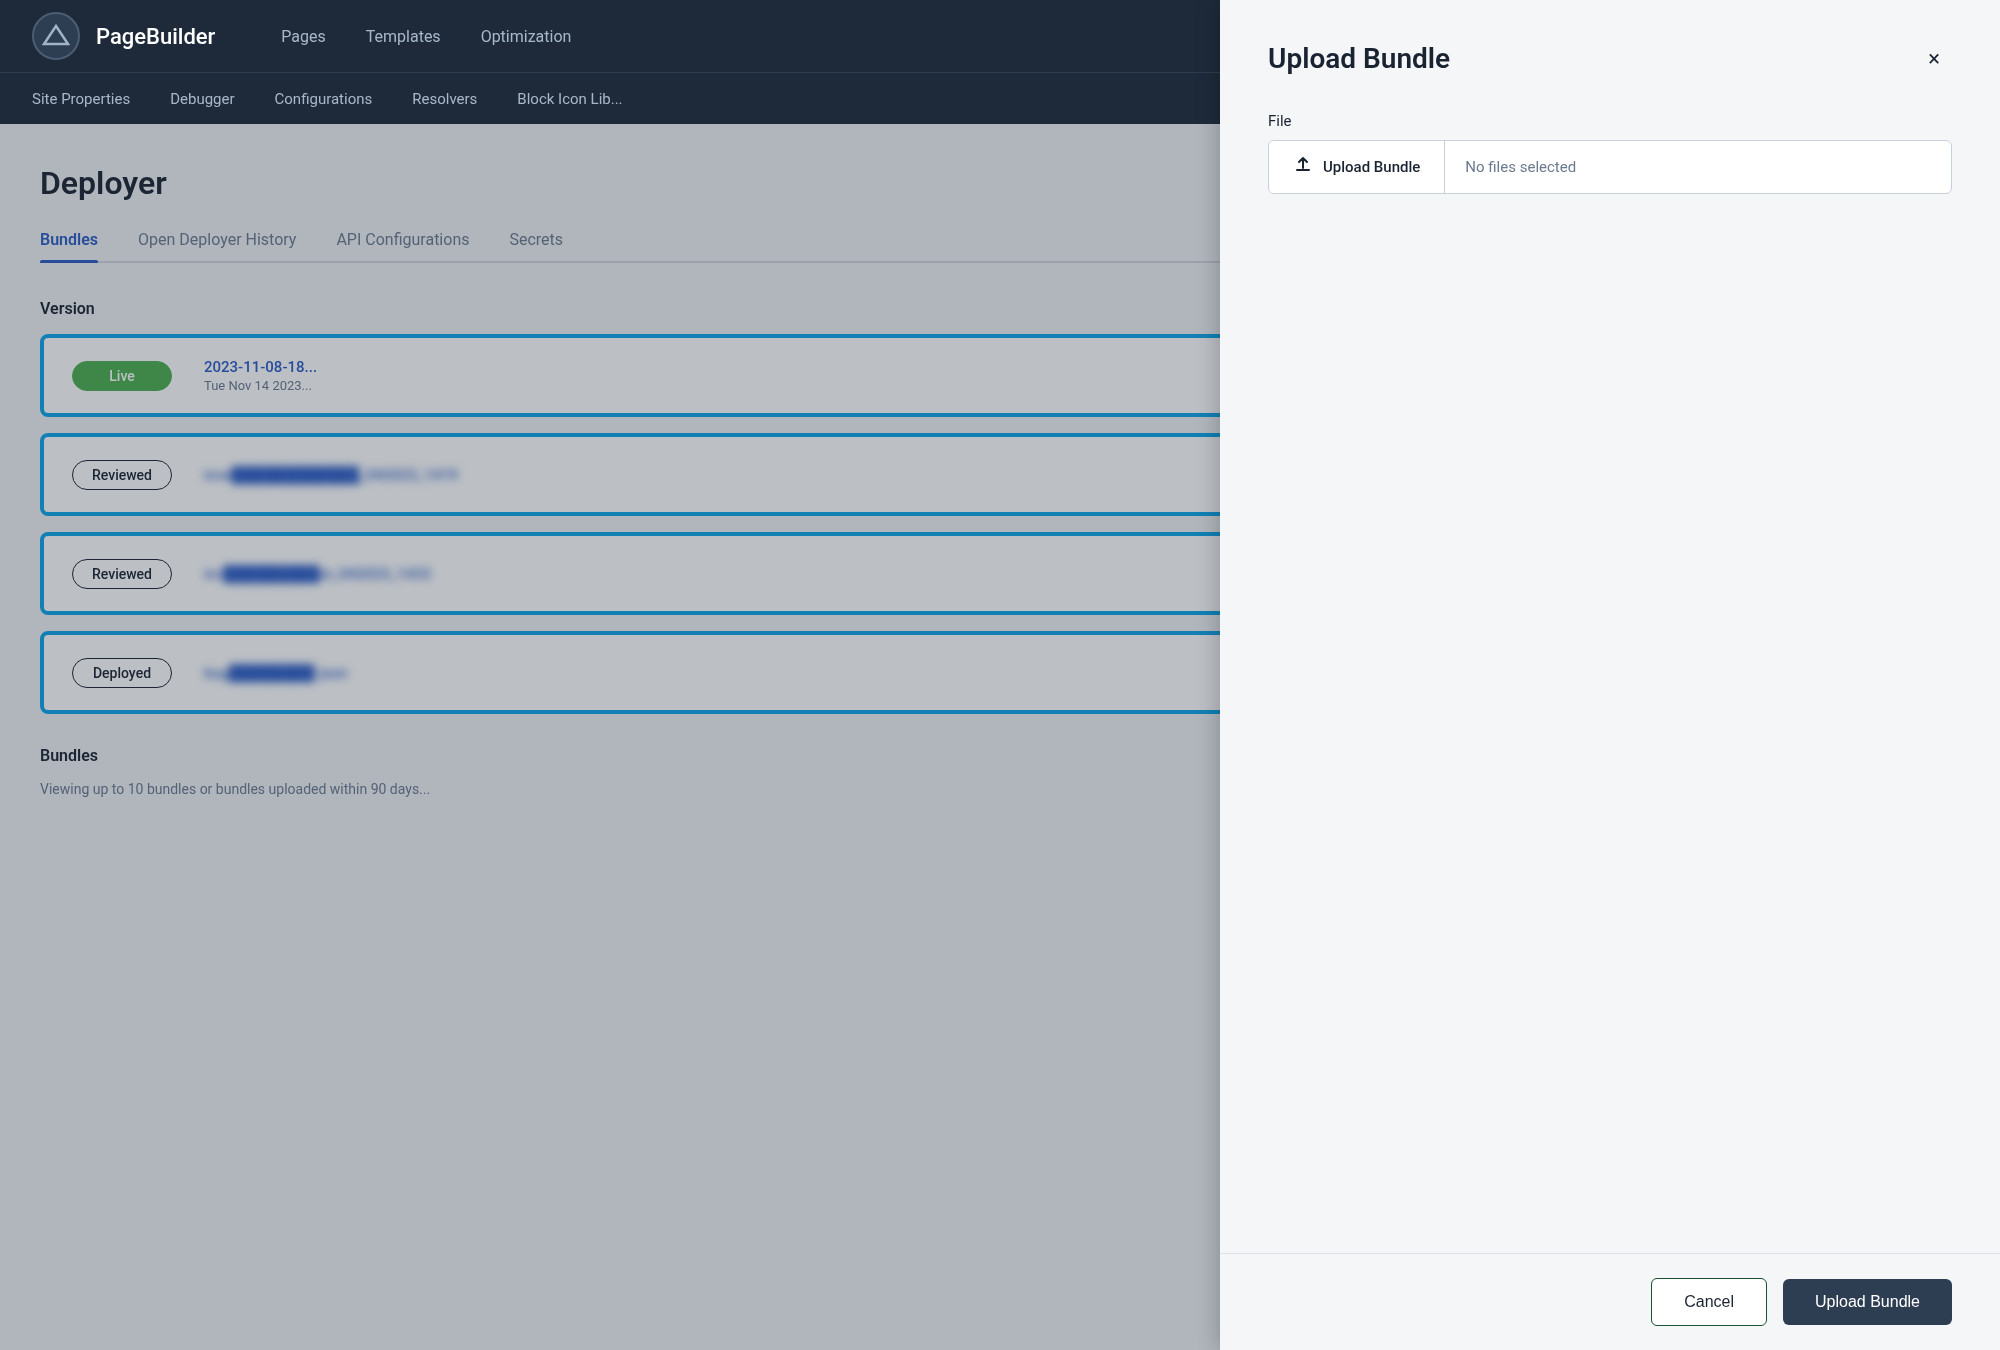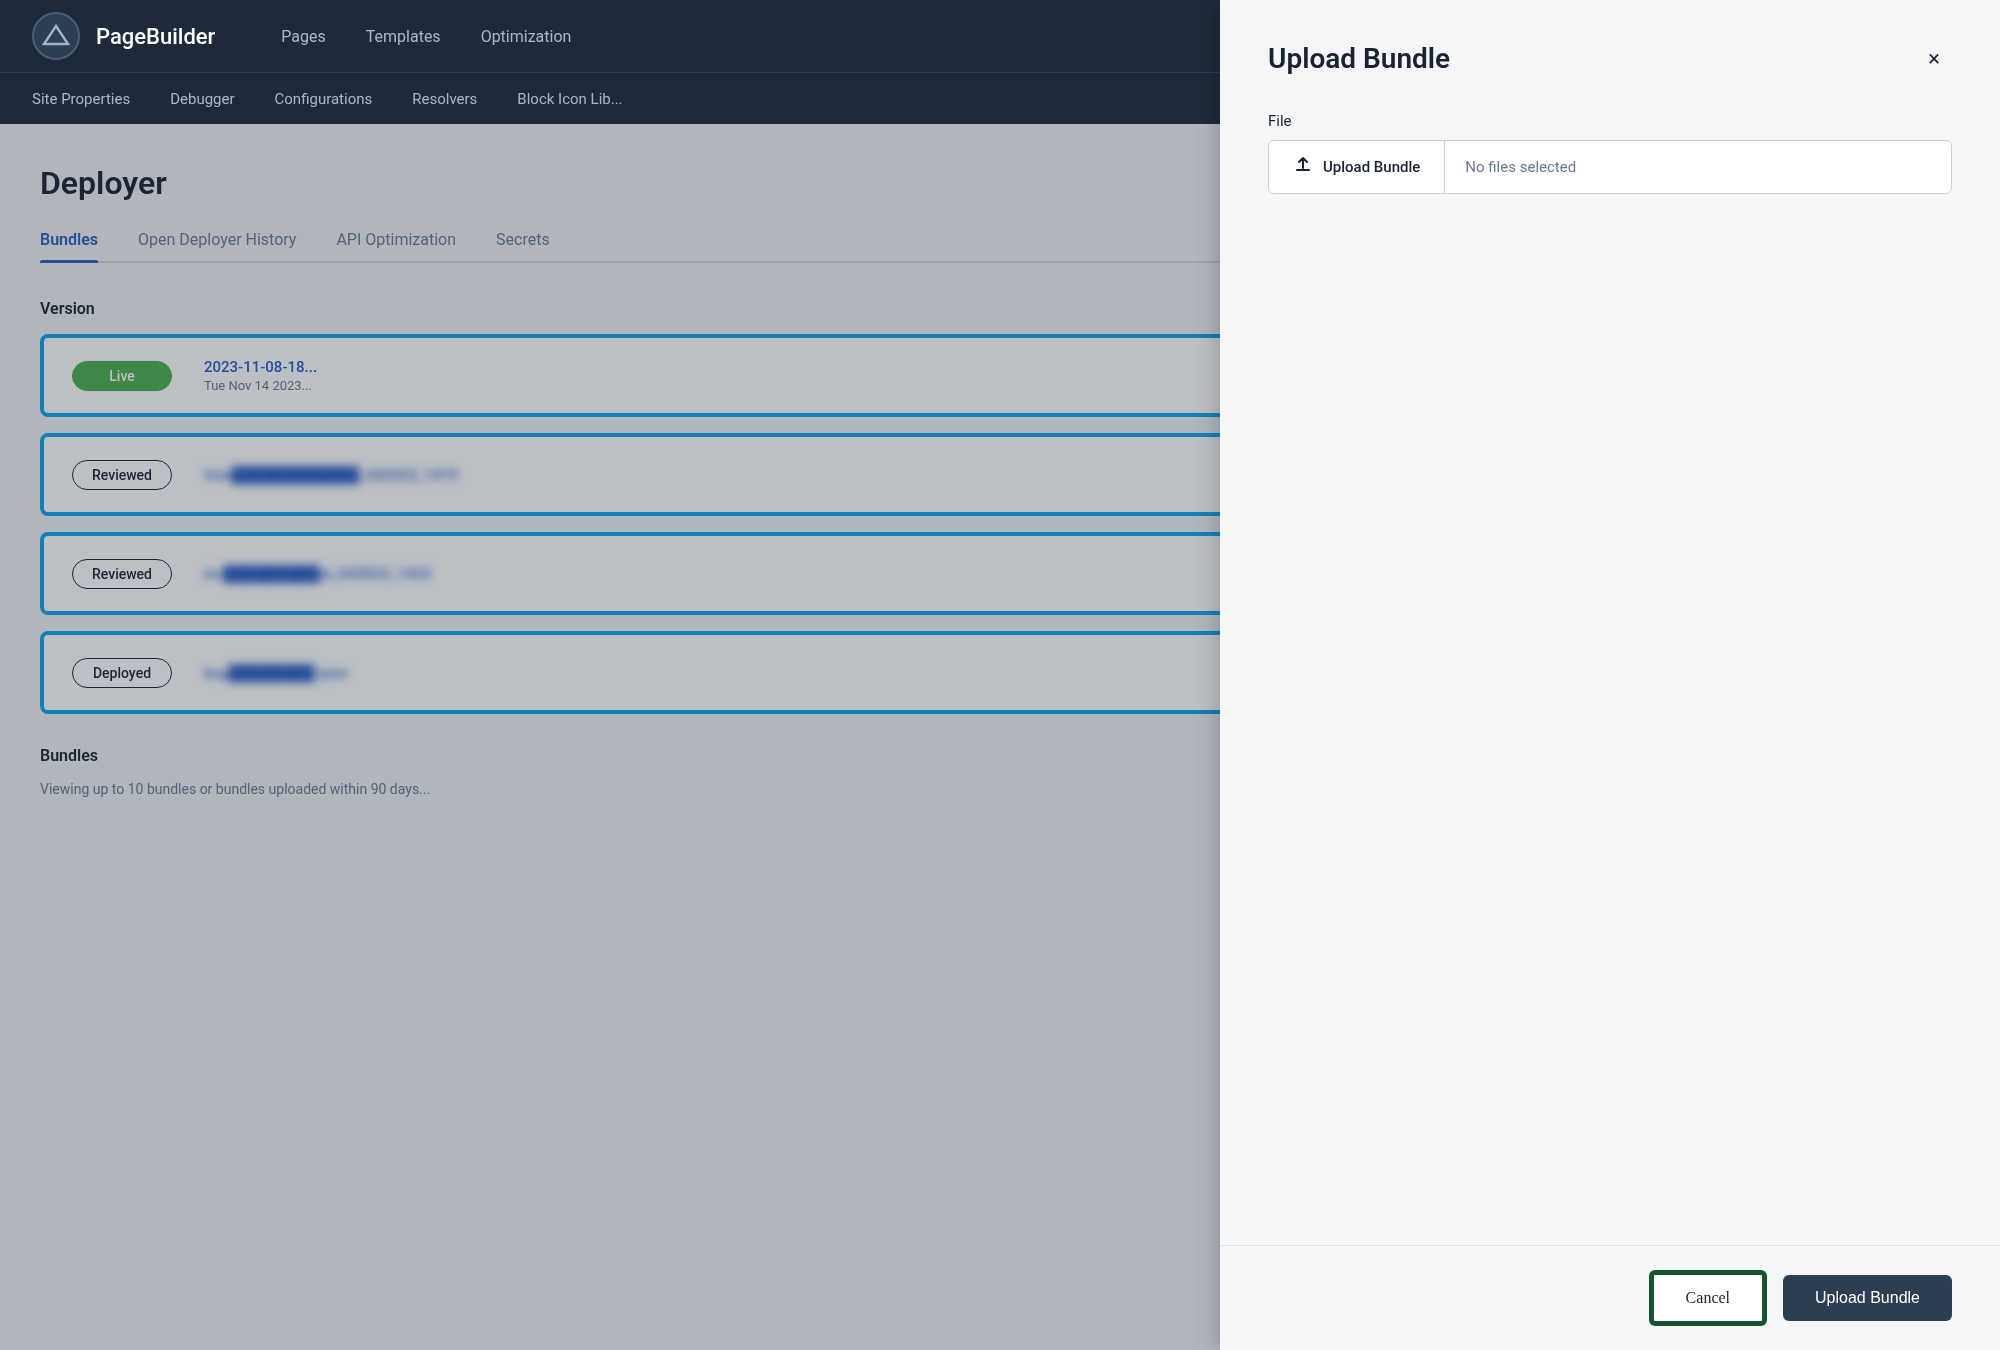--- a/index.html
+++ b/index.html
@@ -313,28 +313,27 @@
       background: #f5f6f8;
       border-top: 1px solid #dde2ea;
       display: flex;
       align-items: center;
       justify-content: flex-end;
       gap: 16px;
     }
 
     .btn-cancel {
       padding: 14px 32px;
-      border: 5px solid #14532d;
+      border: 1px solid #14532d;
       border-radius: 6px;
       background: #ffffff;
       font-size: 16px;
       color: #1a2332;
       cursor: pointer;
       font-weight: 500;
-      font-family: Liberation Serif, serif;
     }
     .btn-upload {
       padding: 14px 32px;
       border: none;
       border-radius: 6px;
       background: #2d3d52;
       font-size: 16px;
       color: #ffffff;
       cursor: pointer;
       font-weight: 500;
@@ -368,21 +367,21 @@
     <span class="sub-nav-link">Resolvers</span>
     <span class="sub-nav-link">Block Icon Lib...</span>
   </div>
 
   <div class="main-content">
     <h1 class="page-title">Deployer</h1>
 
     <div class="tabs">
       <span class="tab active">Bundles</span>
       <span class="tab">Open Deployer History</span>
-      <span class="tab">API Optimization</span>
+      <span class="tab">API Configurations</span>
       <span class="tab">Secrets</span>
     </div>
 
     <div class="section-label">Version</div>
 
     <div class="bundle-card">
       <span class="status-badge status-live">Live</span>
       <div class="bundle-info">
         <div class="bundle-name">2023-11-08-18...</div>
         <div class="bundle-date">Tue Nov 14 2023...</div>

